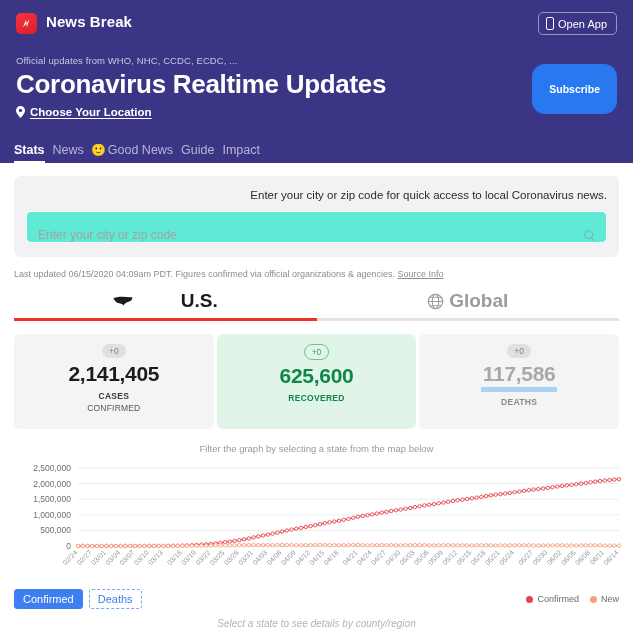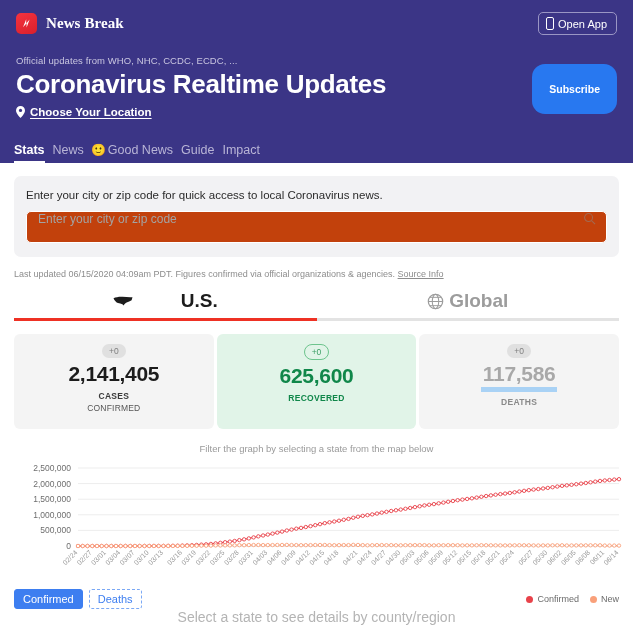--- a/index.html
+++ b/index.html
@@ -16,21 +16,21 @@
     padding: 0 16px;
     position: relative;
     height: 163px;
   }
   .topbar {
     display: flex;
     align-items: center;
     justify-content: space-between;
     height: 46px;
   }
-  .brand { display: flex; align-items: center; gap: 9px; font-family: Liberation Serif, serif; }
+  .brand { display: flex; align-items: flex-start; gap: 9px; }
   .logo-mark {
     width: 21px; height: 21px; border-radius: 5px;
     background: linear-gradient(150deg, #f5333f 0%, #d91f2b 100%);
     display: flex; align-items: center; justify-content: center;
     flex: none;
   }
   .logo-mark svg { display: block; }
   .brand-name {
     color: #fff; font-size: 15px; font-weight: bold; letter-spacing: .1px;
   }
@@ -85,24 +85,24 @@
     content: ""; position: absolute; left: 0; right: 0; bottom: 0;
     height: 2.5px; background: #fff;
   }
   .tab-emoji { font-size: 12px; line-height: 1; }
 
   
   .search-panel {
     margin: 13px 14px 0 14px;
     background: #f2f2f4; border-radius: 7px; padding: 13px 12px 14px 12px;
   }
-  .search-label { font-size: 11.5px; color: #2b2b2b; }
+  .search-label { font-size: 11.5px; color: #2b2b2b; text-align: right; }
   .search-box {
-    margin-top: 10px; background: #c2410c; border-radius: 5px;
-    height: 32px; display: flex; align-items: flex-start;
+    margin-top: 10px; background: #5eead4; border-radius: 5px;
+    height: 32px; display: flex; align-items: flex-end;
     padding: 0 10px 0 11px; border: 1px solid #fff;
   }
   .search-input {
     flex: 1; border: none; outline: none; background: transparent;
     font-family: inherit; font-size: 12px; color: #222;
   }
   .search-input::placeholder { color: #a3a3a3; }
   .search-ico { flex: none; display: block; opacity: .55; }
 
   
@@ -175,21 +175,21 @@
   .series-btn {
     font-size: 11px; border-radius: 3px; padding: 3px 8px;
     cursor: pointer; font-family: inherit;
   }
   .series-btn.on  { background: #3d7ef0; color: #fff; border: 1px solid #3d7ef0; }
   .series-btn.off { background: #fff; color: #3d7ef0; border: 1px dashed #7aa8f5; }
   .legend { display: flex; align-items: center; gap: 11px; }
   .legend-item { display: flex; align-items: center; gap: 4px; font-size: 9px; color: #6b6b6b; }
   .legend-dot { width: 7px; height: 7px; border-radius: 50%; flex: none; }
   .chart-note {
-    text-align: center; font-size: 14px; color: #b4b4b4; 
+    text-align: center; font-size: 10px; color: #b4b4b4; margin-top: 9px; font-style: italic;
   }
 </style>
 </head>
 <body>
 
 <div class="hero">
   <div class="topbar">
     <div class="brand">
       <span class="logo-mark">
         <svg width="13" height="13" viewBox="0 0 13 13">

